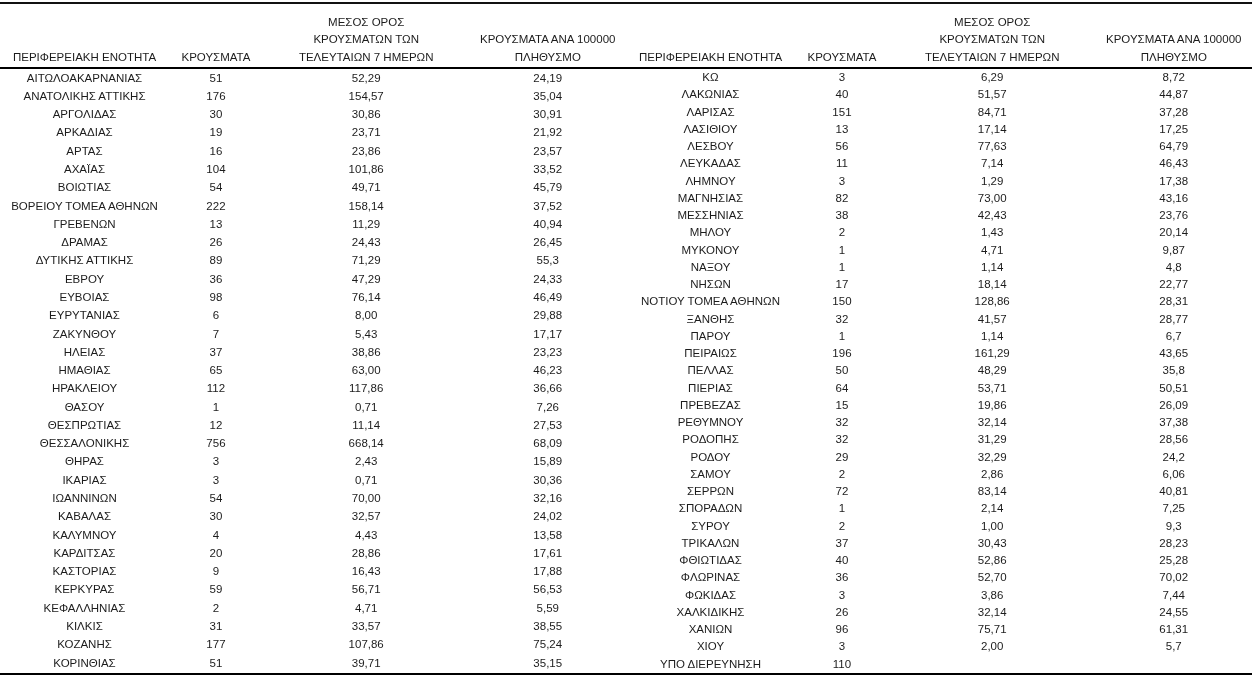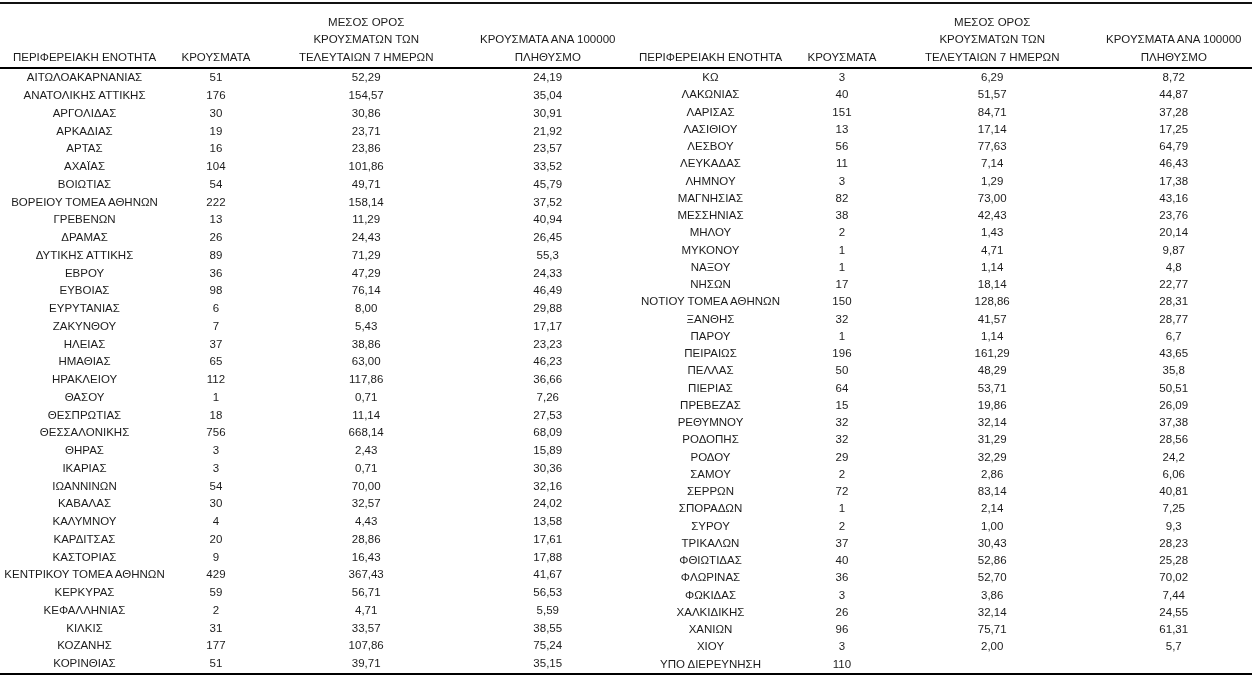--- a/index.html
+++ b/index.html
@@ -204,21 +204,21 @@
             <td>36,66</td>
           </tr>
           <tr>
             <td>ΘΑΣΟΥ</td>
             <td>1</td>
             <td>0,71</td>
             <td>7,26</td>
           </tr>
           <tr>
             <td>ΘΕΣΠΡΩΤΙΑΣ</td>
-            <td>18</td>
+            <td>12</td>
             <td>11,14</td>
             <td>27,53</td>
           </tr>
           <tr>
             <td>ΘΕΣΣΑΛΟΝΙΚΗΣ</td>
             <td>756</td>
             <td>668,14</td>
             <td>68,09</td>
           </tr>
           <tr>
@@ -255,26 +255,20 @@
             <td>ΚΑΡΔΙΤΣΑΣ</td>
             <td>20</td>
             <td>28,86</td>
             <td>17,61</td>
           </tr>
           <tr>
             <td>ΚΑΣΤΟΡΙΑΣ</td>
             <td>9</td>
             <td>16,43</td>
             <td>17,88</td>
-          </tr>
-          <tr>
-            <td>ΚΕΝΤΡΙΚΟΥ ΤΟΜΕΑ ΑΘΗΝΩΝ</td>
-            <td>429</td>
-            <td>367,43</td>
-            <td>41,67</td>
           </tr>
           <tr>
             <td>ΚΕΡΚΥΡΑΣ</td>
             <td>59</td>
             <td>56,71</td>
             <td>56,53</td>
           </tr>
           <tr>
             <td>ΚΕΦΑΛΛΗΝΙΑΣ</td>
             <td>2</td>

